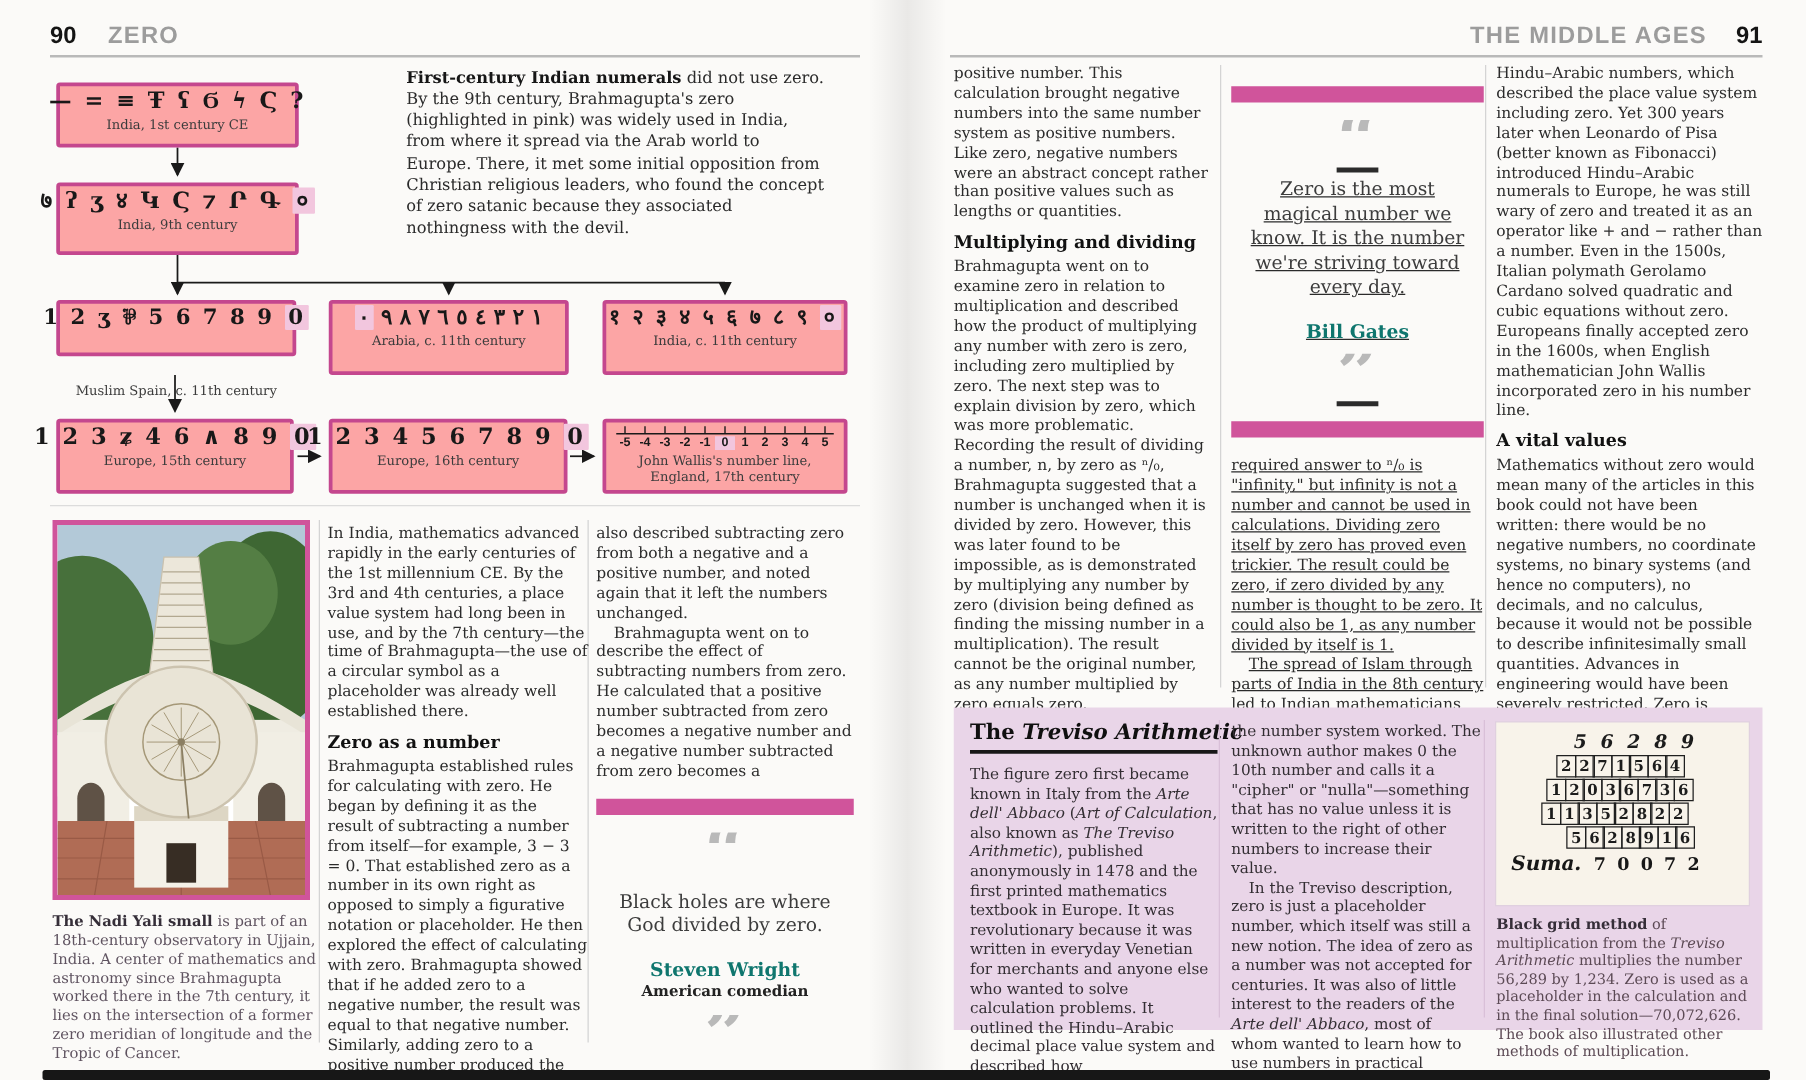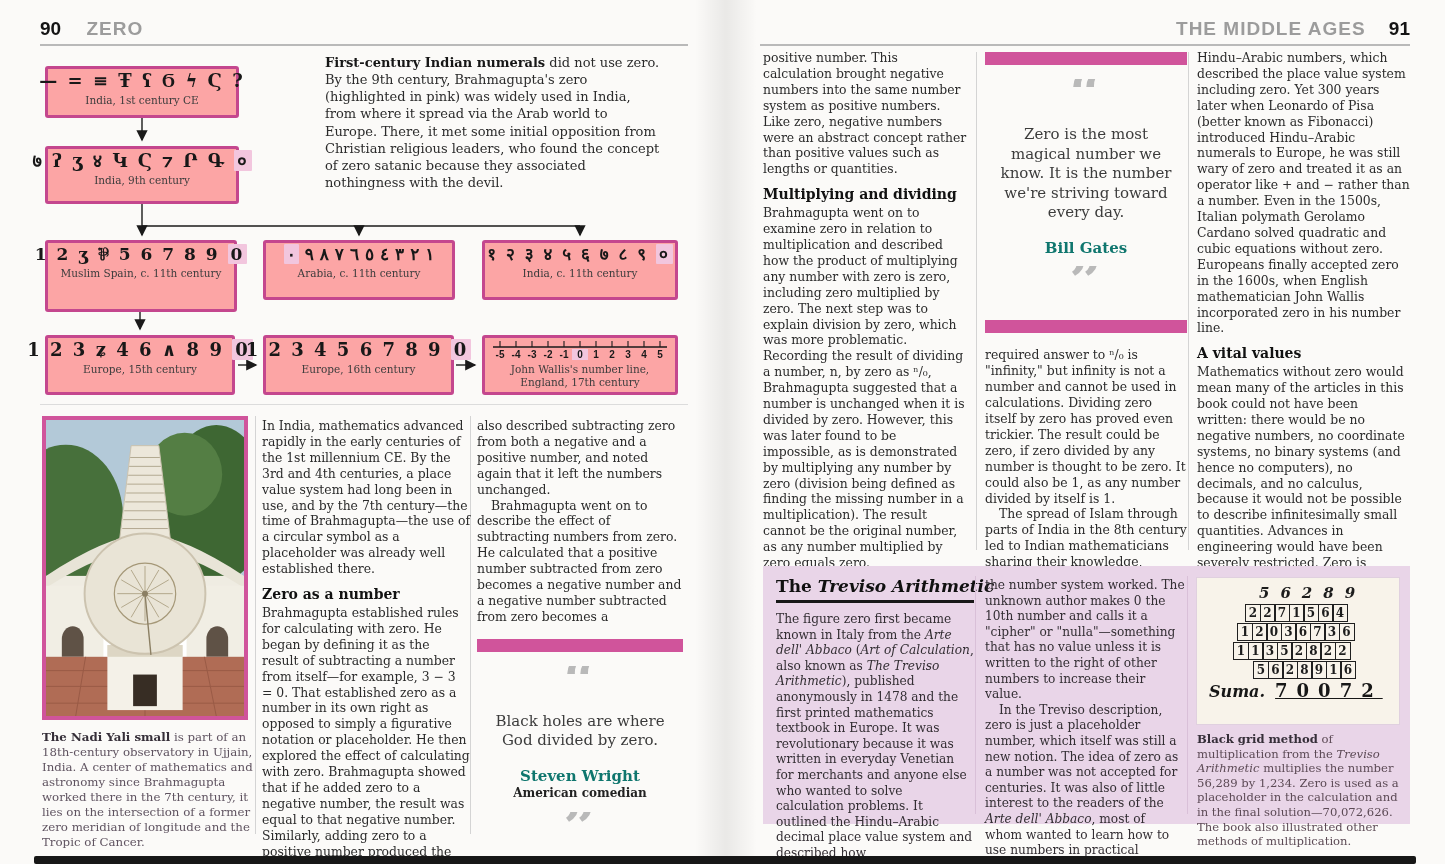--- a/index.html
+++ b/index.html
@@ -71,21 +71,21 @@
   .gtop{font-style:italic;font-weight:bold;font-size:15px;letter-spacing:11px;margin-left:62px;color:#1c1c1c;}
   .grows{margin-left:36px;margin-top:2px;}
   .grow{height:19px;}
   .gcell{display:inline-block;width:14px;height:16px;line-height:16px;border:1.5px solid #1f1f1f;margin-right:-1.5px;text-align:center;font-weight:bold;font-size:12px;color:#1c1c1c;background:transparent;}
   .grow.r1{margin-left:12px;}
   .grow.r2{margin-left:4px;}
   .grow.r3{margin-left:0px;}
   .grow.r4{margin-left:20px;}
   .suma{margin-left:12px;margin-top:3px;font-weight:bold;color:#171717;}
   .suma .slabel{font-style:italic;font-size:16px;margin-right:10px;}
-  .suma .sdigits{font-size:18px;letter-spacing:9px;text-decoration:underline;}
+  .suma .sdigits{font-size:14px;letter-spacing:9px;}
   .tv-cap{margin-top:8px;font-size:11.6px;line-height:14.6px;color:#5c4a55;}
 
   
   .gutter{position:absolute;left:695px;top:0;width:62px;height:856px;background:linear-gradient(90deg,rgba(0,0,0,0) 0%,rgba(0,0,0,0.07) 50%,rgba(0,0,0,0) 100%);}
   .book-edge{position:absolute;left:34px;top:856px;width:1382px;height:8px;background:#171717;border-radius:2px;}
 </style>
 </head>
 <body>
 
 <div class="page" id="left-page">
@@ -122,21 +122,21 @@
     <div class="nbox" style="left:5px;top:8px;width:194px;height:52px;">
       <div class="numerals">— = ≡ Ŧ ʕ Ϭ ϟ Ϛ ?</div>
       <div class="nbox-cap">India, 1st century CE</div>
     </div>
 
     <div class="nbox" style="left:5px;top:88px;width:194px;height:58px;">
       <div class="numerals"><span>७ ʔ ʒ ४ Կ Ϛ ⁊ Ր Գ</span> <span class="zero-hl">०</span></div>
       <div class="nbox-cap">India, 9th century</div>
     </div>
 
-    <div class="nbox" style="left:5px;top:182px;width:192px;height:72px;">
+    <div class="nbox" style="left:5px;top:182px;width:192px;height:45px;gap:40px;">
       <div class="numerals" style="font-size:17px;"><span>1 2 ʒ ⅌ 5 6 7 8 9</span> <span class="zero-hl">0</span></div>
       <div class="nbox-cap">Muslim Spain, c. 11th century</div>
     </div>
 
     <div class="nbox" style="left:223px;top:182px;width:192px;height:60px;">
       <div class="numerals" style="font-size:17px;"><span>١ ٢ ٣ ٤ ٥ ٦ ٧ ٨ ٩</span> <span class="zero-hl">٠</span></div>
       <div class="nbox-cap">Arabia, c. 11th century</div>
     </div>
 
     <div class="nbox" style="left:442px;top:182px;width:196px;height:60px;">
@@ -282,21 +282,21 @@
   <div class="col-sep" style="left:216px;top:52px;height:498px;"></div>
   <div class="col-sep" style="left:428px;top:52px;height:498px;"></div>
 
   <div class="tcol" style="left:3px;top:50px;width:206px;">
     <p>positive number. This calculation brought negative numbers into the same number system as positive numbers. Like zero, negative numbers were an abstract concept rather than positive values such as lengths or quantities.</p>
     <h3>Multiplying and dividing</h3>
     <p>Brahmagupta went on to examine zero in relation to multiplication and described how the product of multiplying any number with zero is zero, including zero multiplied by zero. The next step was to explain division by zero, which was more problematic. Recording the result of dividing a number, n, by zero as ⁿ/₀, Brahmagupta suggested that a number is unchanged when it is divided by zero. However, this was later found to be impossible, as is demonstrated by multiplying any number by zero (division being defined as finding the missing number in a multiplication). The result cannot be the original number, as any number multiplied by zero equals zero.</p>
     <p class="ind">Mathematicians now describe division by zero as "undefined." Some have suggested that the</p>
   </div>
 
-  <div class="tcol" style="left:225px;top:52px;width:202px;">
+  <div class="tcol" style="left:225px;top:69px;width:202px;text-decoration:underline;">
     <div class="quote-block" style="margin-top:0;">
       <div class="qbar"></div>
       <div class="qmark open"></div>
       <div class="qtext">Zero is the most magical number we know. It is the number we're striving toward every day.</div>
       <div class="qauthor">Bill Gates</div>
       <div class="qmark close"></div>
       <div class="qbar bot"></div>
     </div>
     <p style="margin-top:14px;">required answer to ⁿ/₀ is "infinity," but infinity is not a number and cannot be used in calculations. Dividing zero itself by zero has proved even trickier. The result could be zero, if zero divided by any number is thought to be zero. It could also be 1, as any number divided by itself is 1.</p>
     <p class="ind">The spread of Islam through parts of India in the 8th century led to Indian mathematicians sharing their knowledge, including the concept of zero, with scholars in the Arab world. In the 9th century, the Islamic mathematician al-Khwarizmi wrote a treatise on</p>

